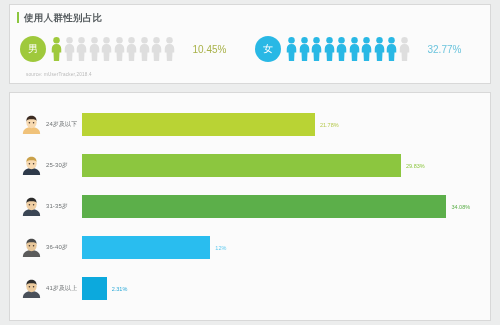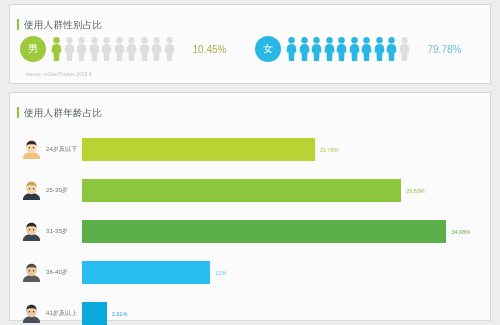--- a/index.html
+++ b/index.html
@@ -28,23 +28,24 @@
   }
   .panel-gender {
     height: 80px;
     margin-bottom: 8px;
   }
   .panel-age {
     height: 229px;
   }
   .panel-title {
     display: flex;
-    align-items: flex-end;
+    align-items: flex-start;
     padding: 7px 0 0 7px;
     height: 18px;
+    font-weight: bold;
   }
   .title-accent {
     width: 2px;
     height: 11px;
     background: #8cc63f;
     margin-right: 5px;
     flex: 0 0 auto;
   }
   .title-text {
     font-size: 9.5px;
@@ -249,33 +250,29 @@
               </svg></div>
             <div class="person"><svg viewBox="0 0 22 48" width="11" height="24" xmlns="http://www.w3.org/2000/svg">
                 <circle cx="11" cy="6.5" r="6.5" fill="#29b8e5"></circle>
                 <path d="M11 14 C4.5 14 1.5 18 1.5 24 L1.5 31 L5 31 L5.8 48 L16.2 48 L17 31 L20.5 31 L20.5 24 C20.5 18 17.5 14 11 14 Z" fill="#29b8e5"></path>
               </svg></div>
             <div class="person"><svg viewBox="0 0 22 48" width="11" height="24" xmlns="http://www.w3.org/2000/svg">
                 <circle cx="11" cy="6.5" r="6.5" fill="#dedede"></circle>
                 <path d="M11 14 C4.5 14 1.5 18 1.5 24 L1.5 31 L5 31 L5.8 48 L16.2 48 L17 31 L20.5 31 L20.5 24 C20.5 18 17.5 14 11 14 Z" fill="#dedede"></path>
               </svg></div>
           </div>
-        <div class="pct female">79.78%</div>
+        <div class="pct female">32.77%</div>
       </div>
 
     </div>
 
     <div class="source">source: mUserTracker,2018.4</div>
   </div>
 
   <div class="panel panel-age">
-    <div class="panel-title">
-      <span class="title-accent"></span>
-      <span class="title-text">使用人群年龄占比</span>
-    </div>
 
     <div class="age-rows" id="age-rows">
         <div class="age-row">
           <div class="age-left">
             <div class="avatar"><svg viewBox="0 0 22 22" width="19" height="19" xmlns="http://www.w3.org/2000/svg">
                 <path d="M1 22 C1 16.5 5.5 14 11 14 C16.5 14 21 16.5 21 22 Z" fill="#f0c27a"></path>
                 <ellipse cx="11" cy="8.5" rx="6" ry="6.8" fill="#f7d9b0"></ellipse>
                 <path d="M5 8 C5 2.5 8 1 11 1 C14 1 17 2.5 17 8 C17 5.5 14.5 5 11 5 C7.5 5 5 5.5 5 8 Z" fill="#3b2b22"></path>
                 <circle cx="8.6" cy="9" r="0.9" fill="#40332c"></circle>
                 <circle cx="13.4" cy="9" r="0.9" fill="#40332c"></circle>

